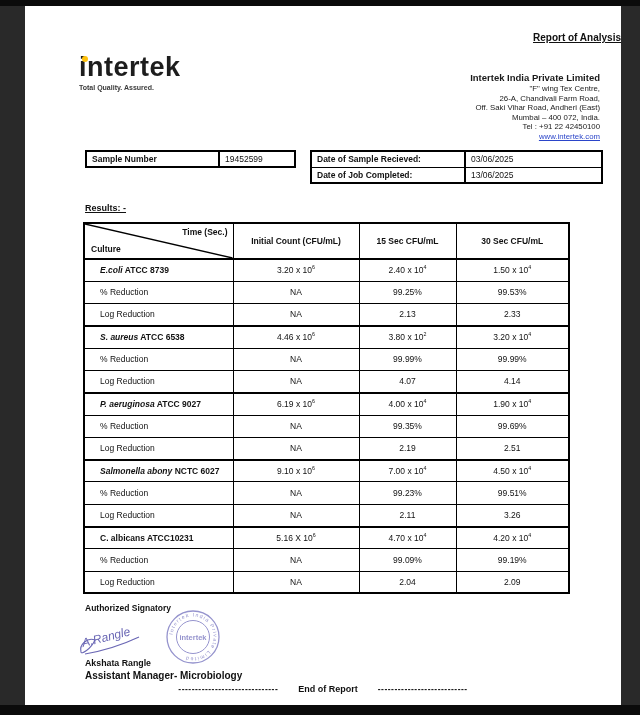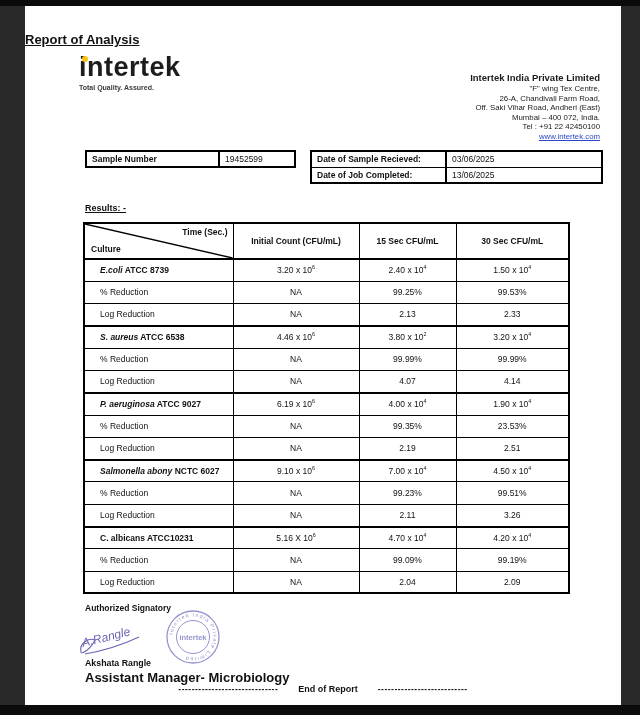--- a/index.html
+++ b/index.html
@@ -15,21 +15,21 @@
   .top-bar { top:0; height:6px; }
   .bottom-bar { top:705px; height:10px; }
   .page {
     position:absolute; left:25px; top:6px;
     width:596px; height:699px;
     background:#ffffff;
   }
   
   .report-title {
     position:absolute; top:26px; left:0; width:100%;
-    text-align:left; font-size:13px; font-weight:bold;
+    text-align:right; font-size:10px; font-weight:bold;
     text-decoration:underline;
   }
   .logo { position:absolute; left:54px; top:48px; width:130px; }
   .logo-word {
     position:relative; display:inline-block;
     font-size:27px; font-weight:bold; color:#1d1d1d;
     letter-spacing:0.5px; line-height:1;
   }
   .logo-dot {
     position:absolute; left:2.5px; top:1.5px;
@@ -46,21 +46,21 @@
   .info-table {
     position:absolute; border-collapse:collapse;
     font-size:8.5px;
   }
   .info-table td { border:1px solid #000; height:16px; padding:1px 5px; }
   .info-table { border:2px solid #000; }
   .info-table td.lbl { font-weight:bold; border-right:2px solid #000; }
   .info-left { left:60px; top:144px; width:211px; }
   .info-left td.lbl { width:133px; }
   .info-right { left:285px; top:144px; width:293px; }
-  .info-right td.lbl { width:135px; }
+  .info-right td.lbl { width:154px; }
   
   .results-heading {
     position:absolute; left:60px; top:197px;
     font-size:9px; font-weight:bold; text-decoration:underline;
   }
   .results-table {
     position:absolute; left:58px; top:216px;
     border-collapse:collapse; width:485px;
     font-size:8.5px; table-layout:fixed;
   }
@@ -77,21 +77,21 @@
   .organism-row td.cell-label { font-weight:bold; }
   .corner-cell { position:relative; padding:0; }
   .corner-cell svg { position:absolute; left:0; top:0; width:100%; height:100%; }
   .corner-top { position:absolute; top:3px; right:5px; font-weight:bold; }
   .corner-bottom { position:absolute; bottom:4px; left:6px; font-weight:bold; }
   sup { font-size:0.62em; vertical-align:super; line-height:0; }
   
   .auth-label { position:absolute; left:60px; top:597px; font-size:8.5px; font-weight:bold; }
   .stamp-svg { position:absolute; left:52px; top:601px; }
   .sig-name { position:absolute; left:60px; top:652px; font-size:8.8px; font-weight:bold; }
-  .sig-title { position:absolute; left:60px; top:664px; font-size:13px; font-weight:bold; }
+  .sig-title { position:absolute; left:60px; top:664px; font-size:10px; font-weight:bold; }
   .end-row {
     position:absolute; left:0; top:678px; width:100%;
     display:flex; justify-content:center; align-items:center; gap:20px;
     font-size:8.5px;
   }
   .end-dashes { font-weight:bold; letter-spacing:0.5px; }
   .end-label { font-weight:bold; font-size:9px; }
 </style>
 </head>
 <body>
@@ -202,21 +202,21 @@
         <tr class="organism-row">
           <td class="cell-label"><em>P. aeruginosa</em> ATCC 9027</td>
           <td>6.19 x 10<sup>6</sup></td>
           <td>4.00 x 10<sup>4</sup></td>
           <td>1.90 x 10<sup>4</sup></td>
         </tr>
         <tr class="metric-row">
           <td class="cell-label">% Reduction</td>
           <td>NA</td>
           <td>99.35%</td>
-          <td>23.53%</td>
+          <td>99.69%</td>
         </tr>
         <tr class="metric-row">
           <td class="cell-label">Log Reduction</td>
           <td>NA</td>
           <td>2.19</td>
           <td>2.51</td>
         </tr>
         <tr class="organism-row">
           <td class="cell-label"><em>Salmonella abony</em> NCTC 6027</td>
           <td>9.10 x 10<sup>6</sup></td>

